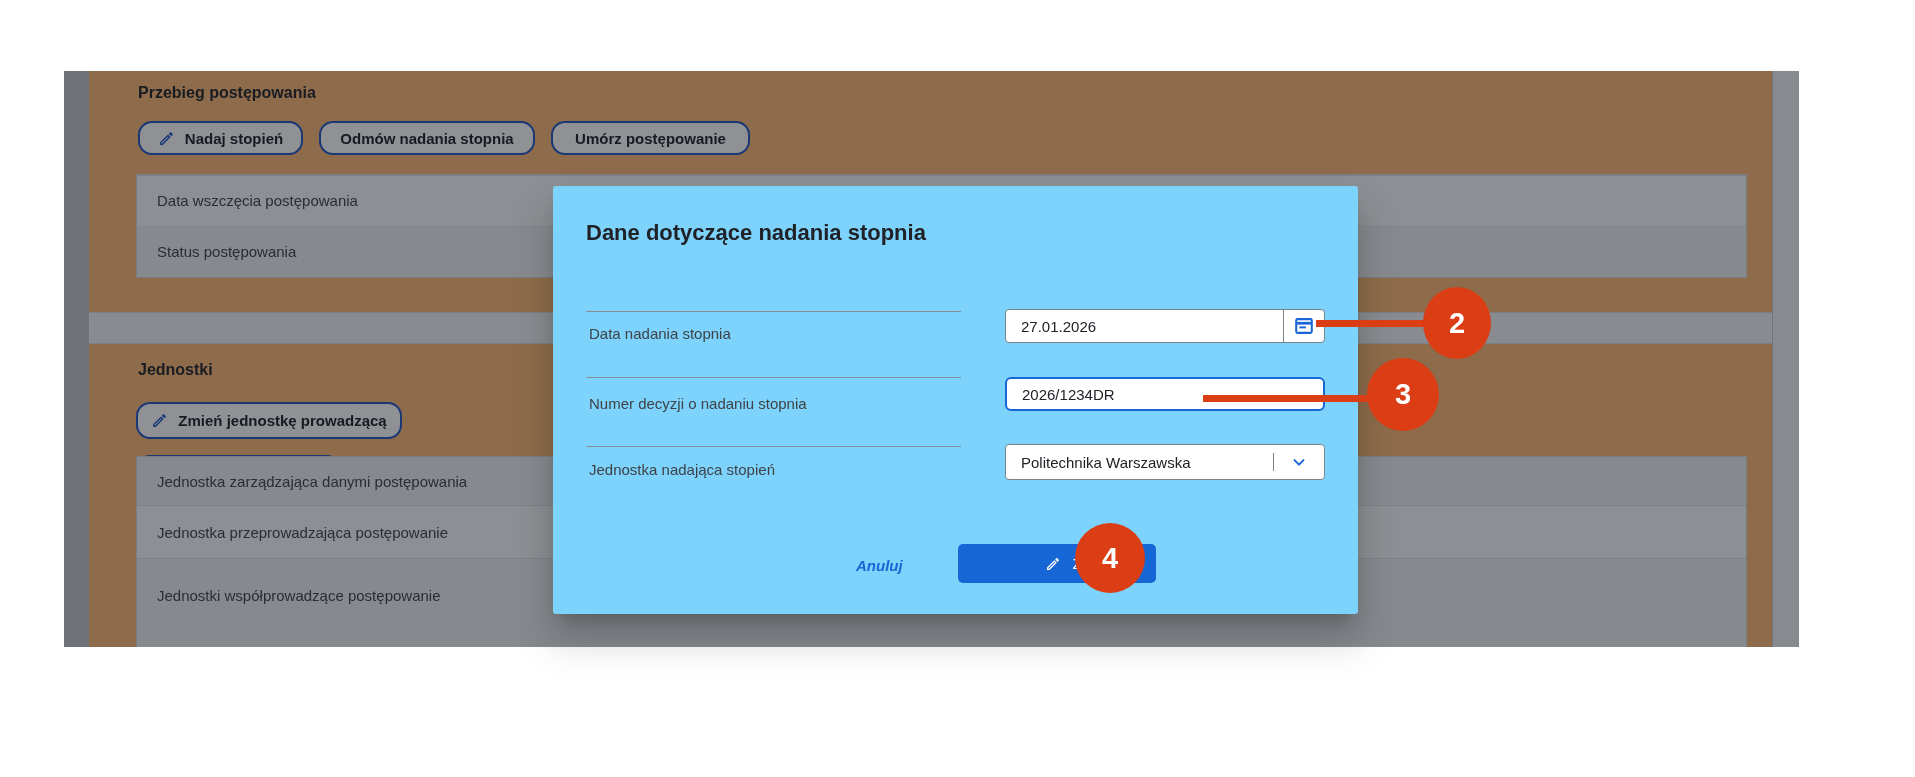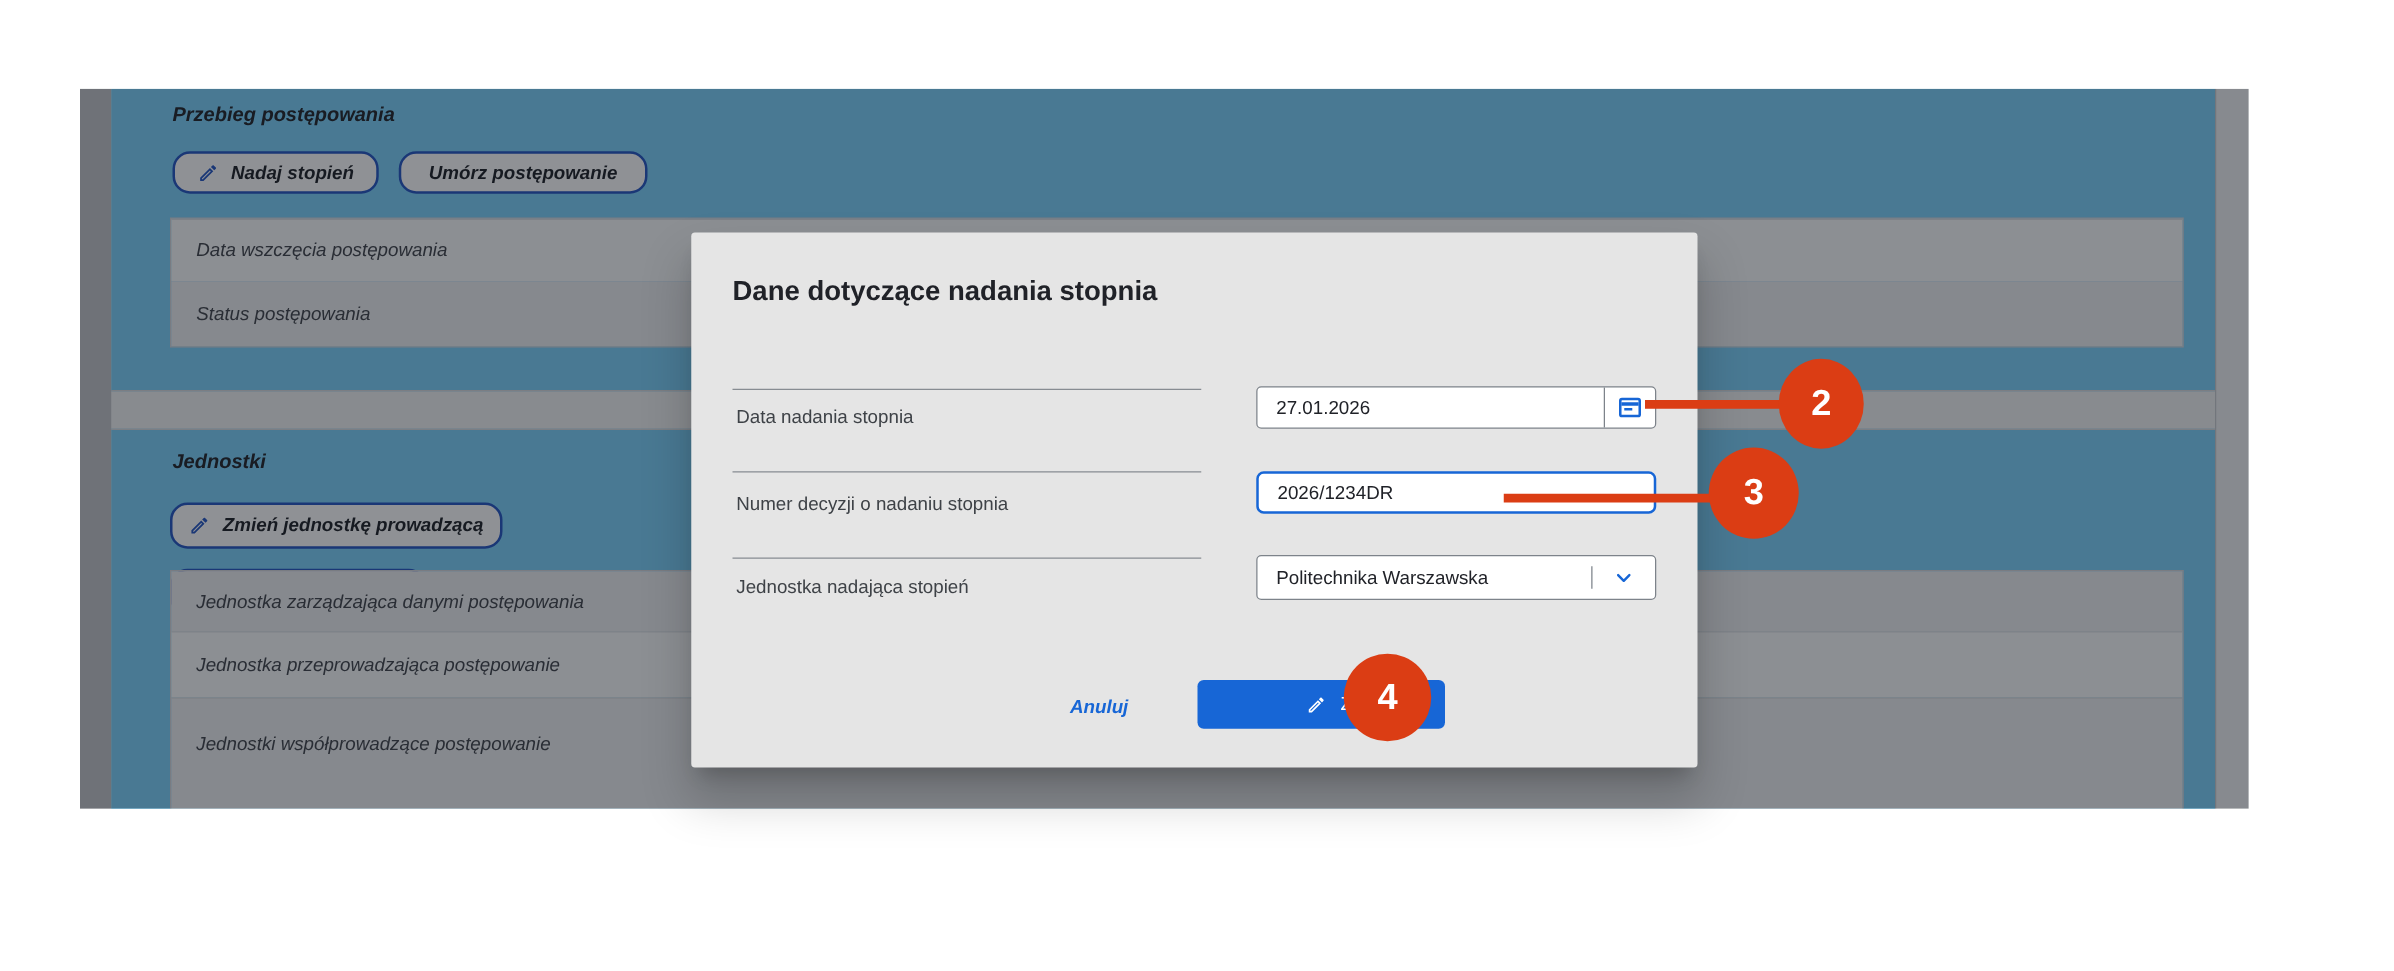--- a/index.html
+++ b/index.html
@@ -1,38 +1,38 @@
 <!DOCTYPE html>
 <html><head>
 <meta charset="utf-8">
 <style>
   html,body{margin:0;padding:0;background:#fff;}
   .screen{position:relative;width:1915px;height:777px;background:#ffffff;overflow:hidden;
           font-family:"Liberation Sans", sans-serif;color:#202228;}
   
   .bg{position:absolute;left:64px;top:71px;width:1735px;height:576px;overflow:hidden;background:#f2f3f4;}
   .left-strip{position:absolute;left:0;top:0;width:25px;height:576px;background:#c3c5c9;}
-  .card{position:absolute;left:25px;width:1683px;background:#7dd3fc;font-style:italic;}
+  .card{position:absolute;left:25px;width:1683px;background:#fdba74;}
   .card1{top:0;height:241px;border-bottom:1px solid #d9dbde;}
   .card2{top:272px;height:304px;border-top:1px solid #d9dbde;}
   .scrollbar{position:absolute;left:1708px;top:0;width:27px;height:576px;background:#f1f2f3;border-left:1px solid #c9ccd0;}
   .sec-heading{position:absolute;left:49px;font-size:16px;font-weight:bold;color:#22252a;}
   .btn-row{position:absolute;display:flex;gap:16px;}
   .obtn{height:34px;box-sizing:border-box;border:2px solid #2457c5;border-radius:14px;background:#fff;
         display:flex;align-items:center;justify-content:center;gap:10px;font-size:15px;font-weight:bold;color:#1d2026;}
   .obtn.left-align{justify-content:flex-start;padding-left:18px;}
   .obtn .pic{color:#2457c5;display:flex;}
   .rows-box{position:absolute;left:47px;width:1611px;box-sizing:border-box;border:1px solid #d6d8db;}
   .trow{box-sizing:border-box;display:flex;align-items:center;padding-left:20px;font-size:15px;color:#41454b;}
   .trow.dark{background:#eff0f2;}
   .trow.light{background:#fafbfc;}
   .trow.bt{border-top:1px solid #dfe1e4;}
   .dim{position:absolute;inset:0;background:rgba(14,19,28,0.465);}
   
-  .modal{position:absolute;left:553px;top:186px;width:805px;height:428px;background:#e5e5e5;border-radius:3px;
+  .modal{position:absolute;left:553px;top:186px;width:805px;height:428px;background:#7dd3fc;border-radius:3px;
          box-shadow:0 11px 15px -7px rgba(0,0,0,.2),0 24px 38px 3px rgba(0,0,0,.18);z-index:5;}
   .m-title{position:absolute;left:33px;top:34px;font-size:22px;font-weight:bold;color:#202228;}
   .f-div{position:absolute;left:33px;width:375px;height:1px;background:#878c92;}
   .f-label{position:absolute;left:36px;font-size:15px;color:#3e4247;}
   .ctrl{position:absolute;left:452px;width:320px;box-sizing:border-box;display:flex;align-items:stretch;
         border:1px solid #7d838a;border-radius:4px;background:#fff;font-size:15px;color:#202228;}
   .ctrl .val{flex:1;display:flex;align-items:center;padding-left:15px;}
   .ctrl .seg{display:flex;align-items:center;justify-content:center;border-left:1px solid #7d838a;}
   .ctrl.focused{border:2px solid #1766d6;border-radius:6px;}
   .link-btn{position:absolute;font-size:15px;font-weight:bold;color:#1766d6;}
@@ -54,20 +54,23 @@
     <div class="card card1">
       <div class="sec-heading" style="top:13px;">Przebieg postępowania</div>
       <div class="btn-row" style="left:49px;top:50px;">
         <div class="obtn" style="width:165px;">
           <span class="pic">
             <svg width="17" height="17" viewBox="0 0 24 24" fill="currentColor">
                 <path d="M14.06 9.02l.92.92L5.92 19H5v-.92l9.06-9.06M17.66 3c-.25 0-.51.1-.7.29l-1.83 1.83 3.75 3.75 1.83-1.83c.39-.39.39-1.02 0-1.41l-2.34-2.34c-.2-.2-.45-.29-.71-.29zm-3.6 3.19L3 17.25V21h3.75L17.81 9.94l-3.75-3.75z"></path>
               </svg>
           </span>
           <span>Nadaj stopień</span>
+        </div>
+        <div class="obtn" style="width:216px;">
+          <span>Odmów nadania stopnia</span>
         </div>
         <div class="obtn" style="width:199px;">
           <span>Umórz postępowanie</span>
         </div>
       </div>
       <div class="rows-box" style="top:103px;height:104px;">
         <div class="trow light bt" style="height:50px;">
           <span>Data wszczęcia postępowania</span>
         </div>
         <div class="trow dark" style="height:52px;">

